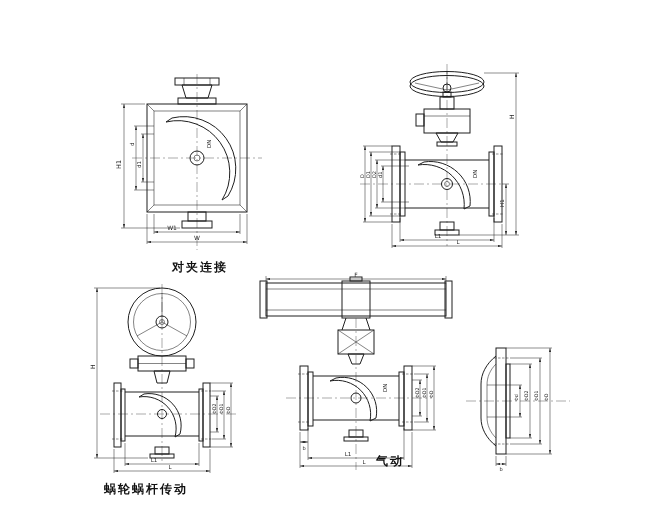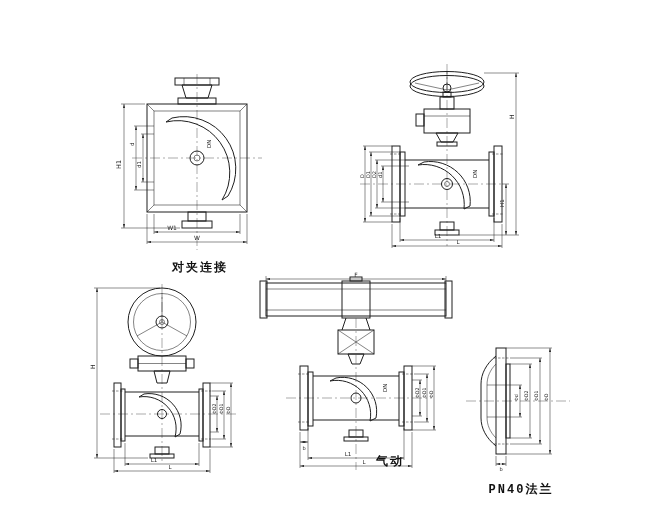--- a/index.html
+++ b/index.html
@@ -258,20 +258,21 @@
         <text class="dim" font-size="5.5" x="70" y="177.5" text-anchor="middle">L1</text>
       </g>
       <g>
         <line class="dl" x1="30" y1="165" x2="30" y2="189"></line>
         <line class="dl" x1="126" y1="165" x2="126" y2="189"></line>
         <line class="dl" x1="30" y1="187" x2="126" y2="187" marker-start="url(#ar3)" marker-end="url(#ar3)"></line>
         <text class="dim" font-size="5.5" x="86" y="184.5" text-anchor="middle">L</text>
       </g>
     </svg>
   </div>
+  <div class="caption" style="left:66px;top:481px;width:160px;">蜗轮蜗杆传动</div>
 
   <div class="fig" style="left:256px;top:272px;width:200px;height:205px;">
     <svg width="200" height="205" viewBox="0 0 200 205">
       <defs>
         <marker id="ar4" viewBox="0 0 8 4" refX="8" refY="2" markerWidth="8" markerHeight="4" orient="auto-start-reverse">
             <path d="M8,2 L0,0 L0,4 Z" fill="#1f1f1f"></path>
           </marker>
       </defs>
       <g>
         <line class="dl" x1="10" y1="11" x2="10" y2="4"></line>
@@ -391,15 +392,14 @@
         <text class="dim" font-size="4.8" x="84" y="63" transform="rotate(-90 84 63)">ΦD</text>
       </g>
       <g>
         <line class="dl" x1="32" y1="118" x2="32" y2="128"></line>
         <line class="dl" x1="42" y1="118" x2="42" y2="128"></line>
         <line class="dl" x1="32" y1="126" x2="42" y2="126" marker-start="url(#ar5)" marker-end="url(#ar5)"></line>
         <text class="dim" font-size="5" x="37" y="133" text-anchor="middle">b</text>
       </g>
     </svg>
   </div>
-  <div class="caption" style="left:451px;top:481px;width:140px;">PN40法兰</div>
 
 </div>
 
 </body></html>

